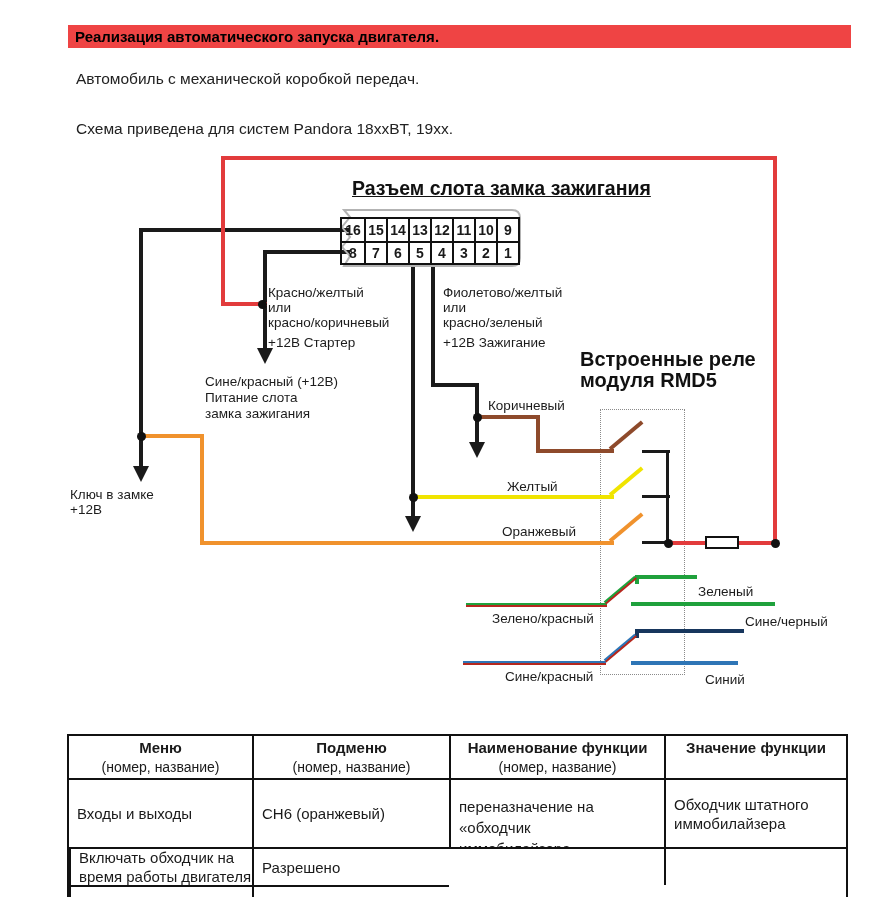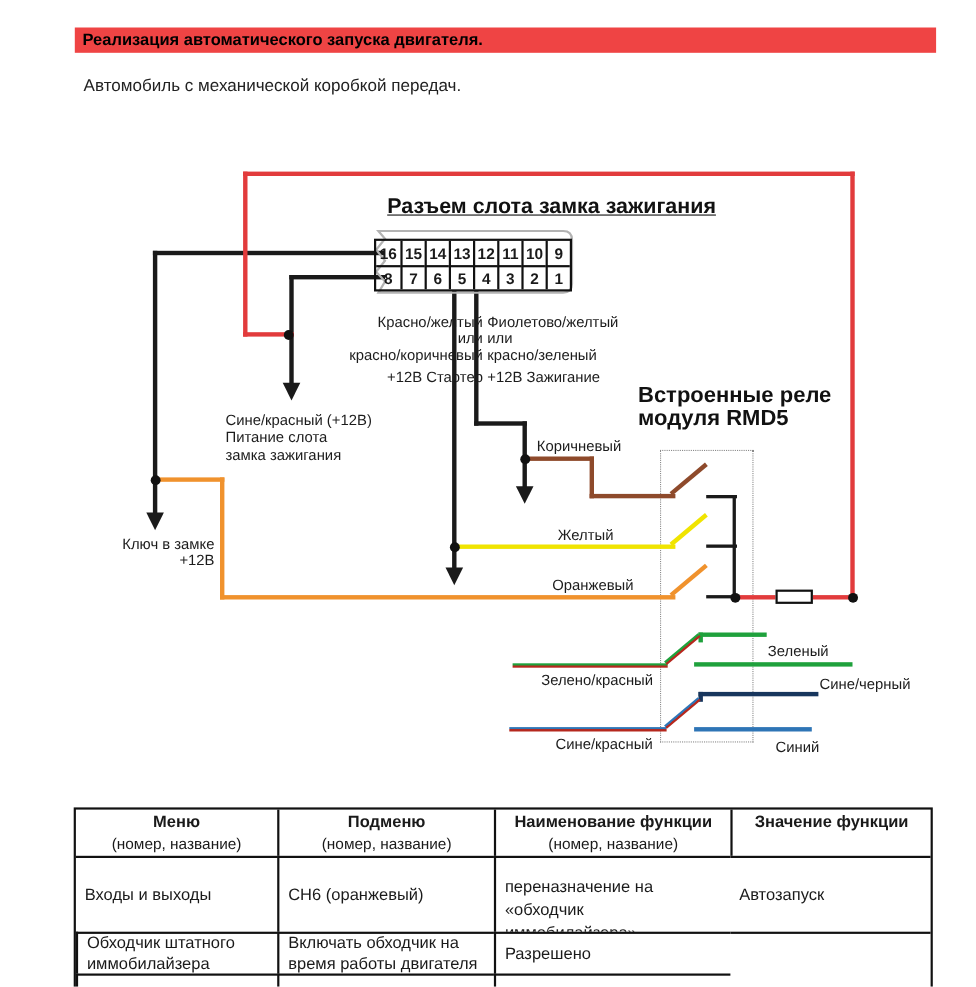--- a/index.html
+++ b/index.html
@@ -4,21 +4,21 @@
 <style>
   html,body{margin:0;padding:0;background:#fff;}
   .page{position:relative;width:887px;height:897px;background:#fff;overflow:hidden;
         font-family:"Liberation Sans",sans-serif;color:#1a1a1a;}
   .hl-bar{position:absolute;left:68px;top:25px;width:783px;height:23px;line-height:23px;
           font-weight:bold;font-size:15px;padding-left:7px;box-sizing:border-box;color:#000;}
   .intro{position:absolute;left:76px;font-size:15.5px;color:#222;}
   .note{position:absolute;left:78px;top:711px;font-size:15.5px;color:#222;}
   .w{position:absolute;}
   .lbl{position:absolute;font-size:13.5px;line-height:15px;white-space:pre-line;color:#1c1c1c;}
-  .lbl.rt{text-align:right;padding-left:33px;}
+  .lbl.rt{}
   .dot{position:absolute;width:9px;height:9px;border-radius:50%;background:#111;z-index:6;}
   .arr{position:absolute;width:0;height:0;border-left:8px solid transparent;
        border-right:8px solid transparent;border-top:16px solid #1a1a1a;z-index:6;}
   .title-conn{position:absolute;left:352px;top:177px;font-size:19.5px;font-weight:bold;
               text-decoration:underline;color:#111;}
   .title-relay{position:absolute;left:580px;top:349px;font-size:20px;font-weight:bold;
                line-height:21px;color:#111;white-space:pre-line;}
   .dashed-box{position:absolute;left:600px;top:409px;width:83px;height:264px;
               border:1px dotted #8a8a8a;}
   .fuse{position:absolute;left:705px;top:536px;width:34px;height:13px;background:#fff;
@@ -51,20 +51,21 @@
 </head>
 <body>
 
 <div class="page">
 
   <div class="hl-bar" style="background: #ef4444;">
     <span>Реализация автоматического запуска двигателя.</span>
   </div>
 
   <div class="intro" style="top:70px;">Автомобиль с механической коробкой передач.</div>
+  <div class="intro" style="top:120px;">Схема приведена для систем Pandora 18ххBT, 19хх.</div>
 
   <div>
 
     <svg class="housing" width="208" height="64">
       <path d="M28,4 H196 Q204,4 204,12 V52 Q204,60 196,60 H28 L34,50 L26,41 L34,31 L26,21 L34,11 Z" fill="none" stroke="#b3b3b3" stroke-width="2"></path>
     </svg>
 
     <div class="title-conn">Разъем слота замка зажигания</div>
     <div class="title-relay">Встроенные реле
 модуля RMD5</div>
@@ -190,21 +191,20 @@
       <div class="ht">Значение функции</div>
       <div class="hs"></div>
     </div>
 
     <div class="tc body first-col">Входы и выходы</div>
     <div class="tc body">CH6 (оранжевый)</div>
     <div class="tc body top-al">переназначение на
 «обходчик
 иммобилайзера»</div>
 
-    <div class="tc body first-col">Автозапуск</div>
     <div class="tc body">Обходчик штатного
 иммобилайзера</div>
     <div class="tc body">Включать обходчик на
 время работы двигателя</div>
     <div class="tc body">Разрешено</div>
 
     <div class="tc first-col"></div>
     <div class="tc"></div>
     <div class="tc"></div>
     <div class="tc"></div>

